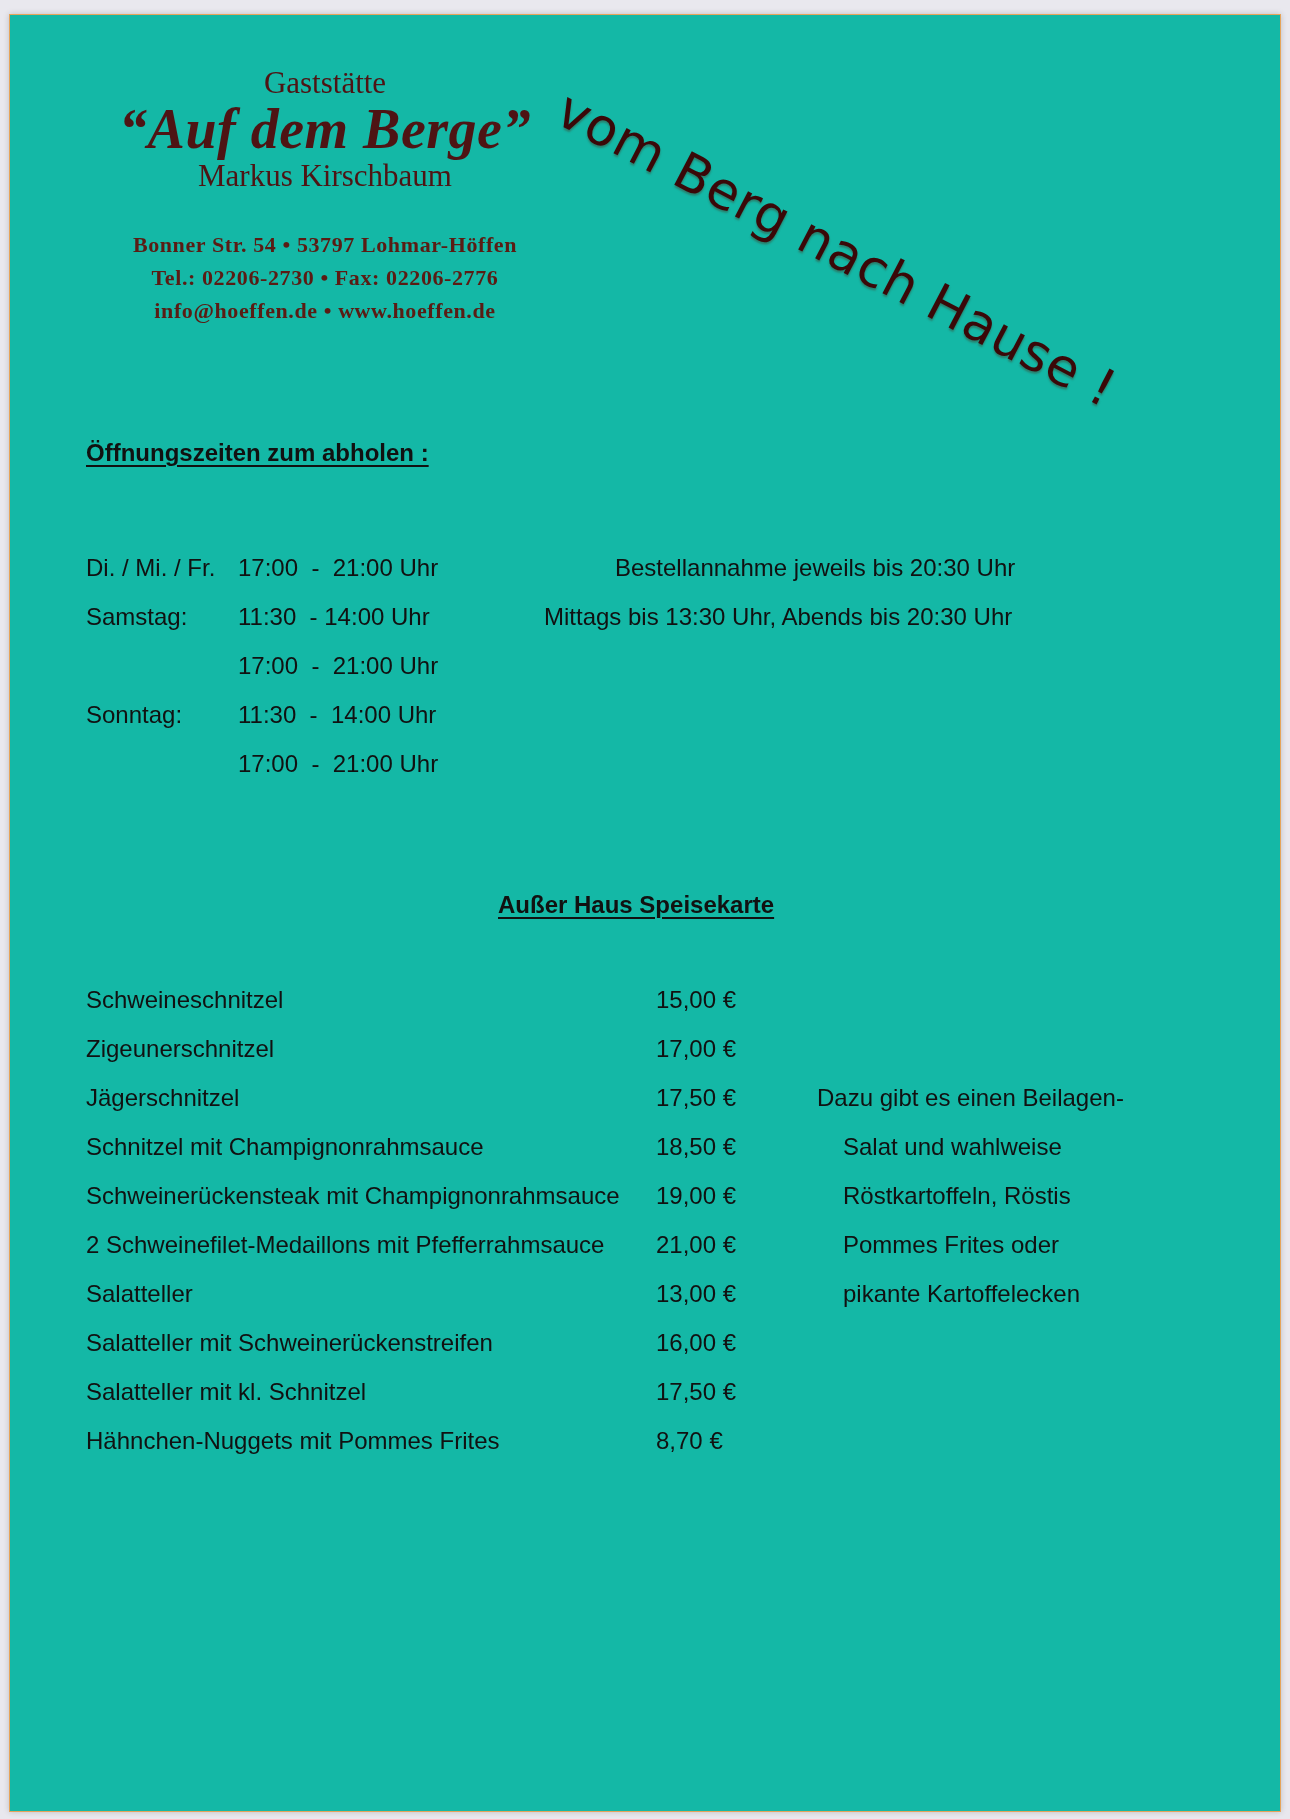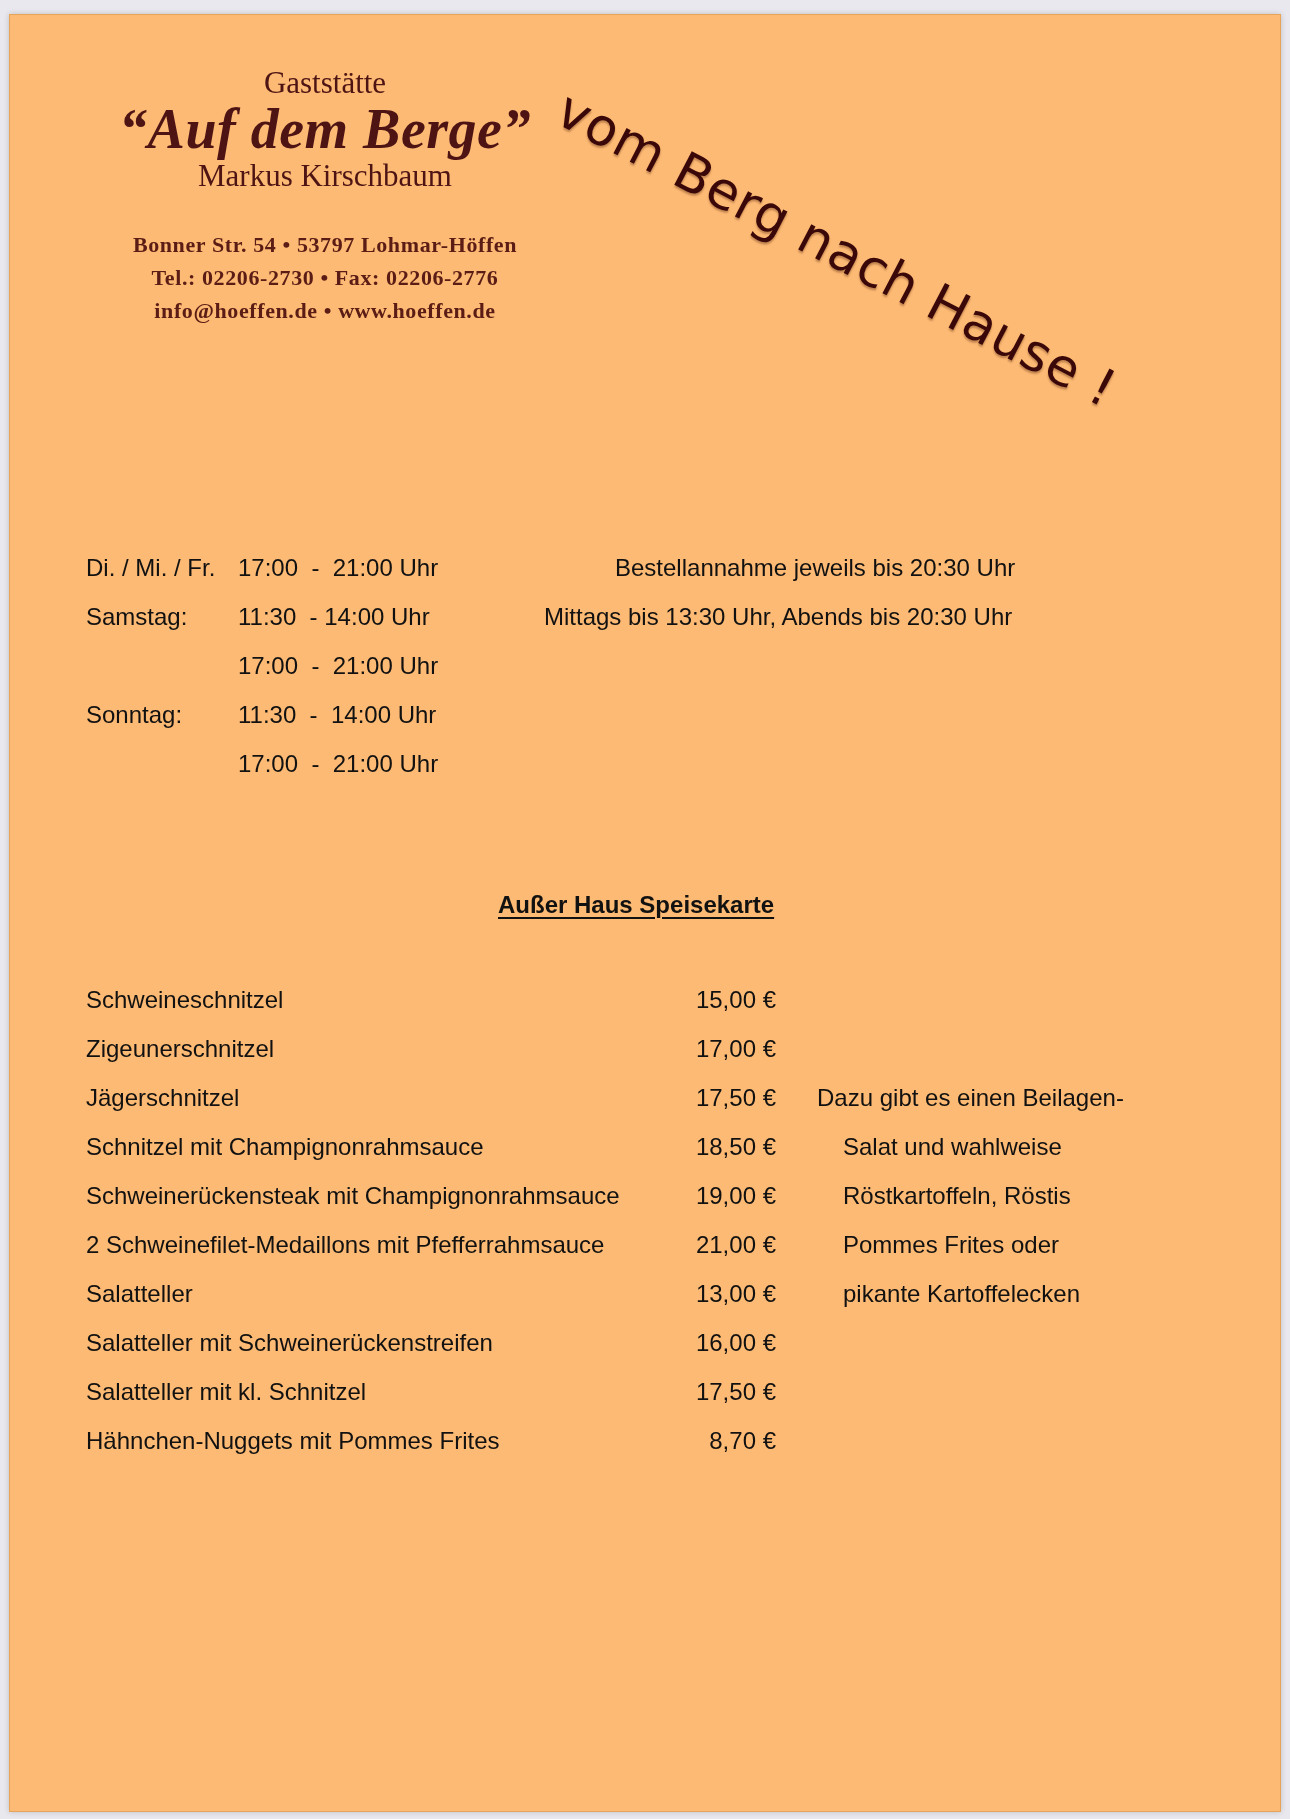--- a/index.html
+++ b/index.html
@@ -4,57 +4,58 @@
   <style>
     html, body { margin: 0; padding: 0; }
     body {
       width: 1290px; height: 1819px;
       background: #e9e8ee;
       position: relative; overflow: hidden;
     }
     .page {
       position: absolute; left: 9px; top: 14px;
       width: 1270px; height: 1796px;
-      background: #fdba74;
+      background: #14b8a6;
       border: 1px solid #e6a45a;
       box-shadow: 0 0 6px rgba(0,0,0,0.18);
     }
     .abs { position: absolute; white-space: nowrap; }
     .logo-line { color: #4e1414; font-family: "Liberation Serif", "DejaVu Serif", serif; text-align: center; }
     .logo-sub { font-size: 31px; }
     .logo-name { font-size: 56px; font-weight: bold; font-style: italic; letter-spacing: 0.5px; }
     .logo-owner { font-size: 31px; }
     .contact { font-size: 22px; color: #5a1c14; font-weight: bold; letter-spacing: 0.6px; }
     .slogan {
       font-family: "DejaVu Sans", sans-serif; font-size: 52px; color: #3a0808;
       transform-origin: 0 0; transform: rotate(27.5deg);
       text-shadow: 1px 2px 2px rgba(80,30,10,0.35);
       letter-spacing: 0.5px;
     }
     .body-text { font-family: "Liberation Sans", sans-serif; font-size: 24px; color: #111; }
     .heading { font-family: "Liberation Sans", sans-serif; font-size: 24px; font-weight: bold; color: #111; text-decoration: underline; text-decoration-thickness: 2px; text-underline-offset: 4px; }
-    .price { text-align: right; width: 120px; }
+    .price { width: 120px; }
   </style>
 </head>
 <body>
 
 <div class="page">
 
   <div>
     <div class="abs logo-line logo-sub" style="left:95px; top:50px; width:440px;">Gaststätte</div>
     <div class="abs logo-line logo-name" style="left:80px; top:82px; width:470px;">“Auf dem Berge”</div>
     <div class="abs logo-line logo-owner" style="left:95px; top:143px; width:440px;">Markus Kirschbaum</div>
 
     <div class="abs logo-line contact" style="left:80px; top:217px; width:470px;">Bonner Str. 54 • 53797 Lohmar-Höffen</div>
     <div class="abs logo-line contact" style="left:80px; top:250px; width:470px;">Tel.: 02206-2730 • Fax: 02206-2776</div>
     <div class="abs logo-line contact" style="left:80px; top:283px; width:470px;">info@hoeffen.de • www.hoeffen.de</div>
   </div>
 
   <div class="abs slogan" style="left:565px; top:64px;">vom Berg nach Hause !</div>
 
+  <div class="abs heading" style="left:76px; top:424px;">Öffnungszeiten zum abholen :</div>
 
   <div>
     <div>
       <div class="abs body-text" style="left:76px; top:539px;">Di. / Mi. / Fr.</div>
       <div class="abs body-text" style="left:228px; top:539px; white-space:pre;">17:00  -  21:00 Uhr</div>
       <div class="abs body-text" style="left:605px; top:539px;">Bestellannahme jeweils bis 20:30 Uhr</div>
     </div>
     <div>
       <div class="abs body-text" style="left:76px; top:588px;">Samstag:</div>
       <div class="abs body-text" style="left:228px; top:588px; white-space:pre;">11:30  - 14:00 Uhr</div>

